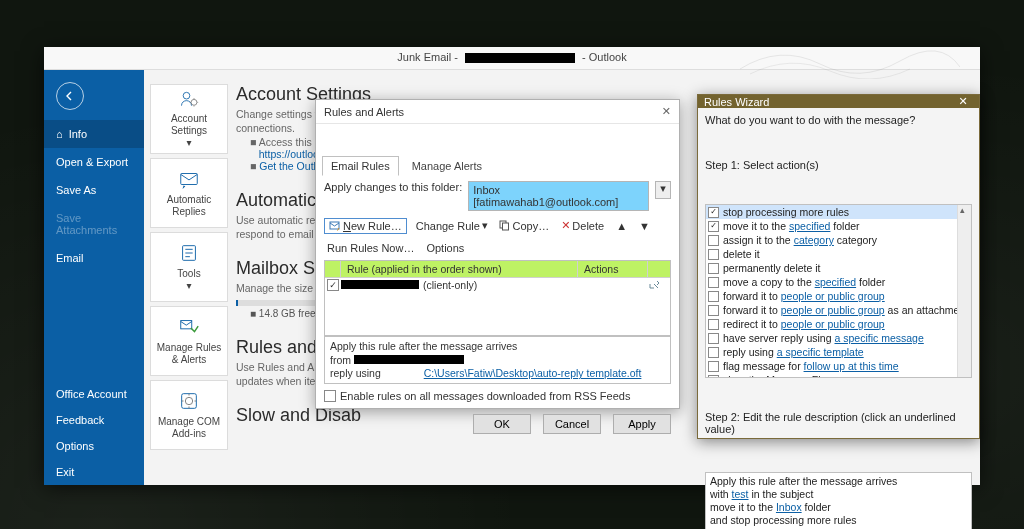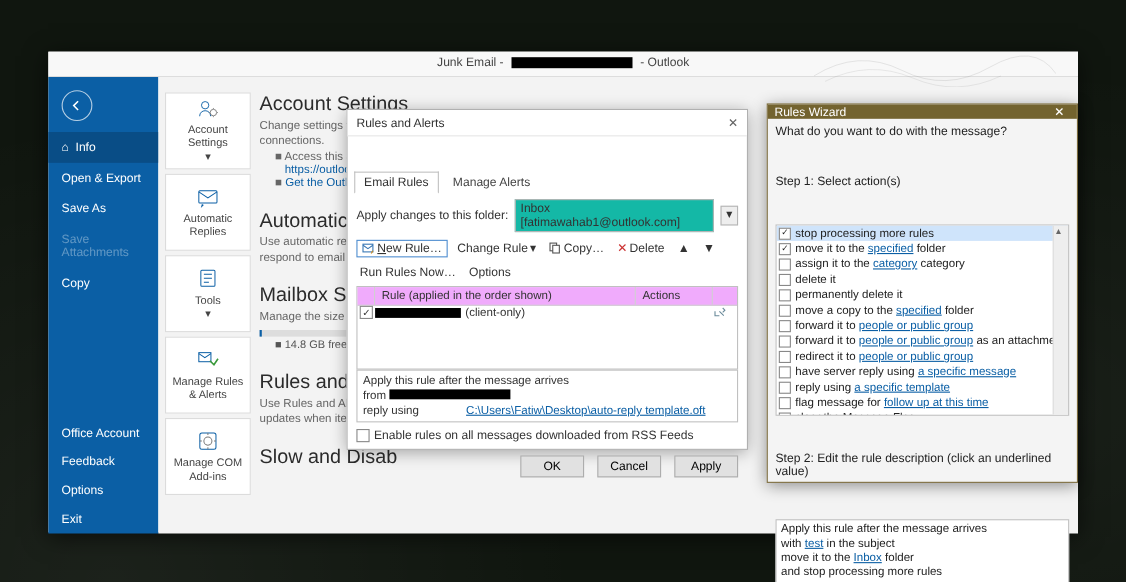--- a/index.html
+++ b/index.html
@@ -49,29 +49,29 @@
   
   .dlg-rules { position:absolute; left:315px; top:99px; width:365px; height:310px; background:#fff; border:1px solid #b0b0b0; box-shadow:0 3px 14px rgba(0,0,0,.35); display:flex; flex-direction:column; font-size:11px; color:#333; }
   .dlg-h { height:24px; background:#fff; border-bottom:1px solid #e6e6e6; padding:5px 8px; font-size:11px; display:flex; justify-content:space-between; align-items:center; }
   .dlg-h .close { cursor:default; color:#666; }
   .tabs { display:flex; padding:4px 6px 0 6px; gap:4px; }
   .tab { padding:3px 8px; border:1px solid transparent; font-size:11px;margin-top:28px; }
   .tab.active { border:1px solid #c0c0c0; border-bottom:1px solid #fff; background:#fff; }
   .tab:not(.active) { color:#444; }
   .tab-sep { height:1px; background:#c0c0c0; margin-top:-1px; }
   .dlg-body { padding:6px 8px; flex:1; display:flex; flex-direction:column; }
-  .folder-row { display:flex; align-items:center; gap:6px; margin-bottom:6px; }
-  .folder-row .sel { flex:1; border:1px solid #b5b5b5; padding:2px 4px; font-size:11px; background:#14b8a6; }
+  .folder-row { display:flex; gap:6px; margin-bottom:6px; }
+  .folder-row .sel { flex:1; border:1px solid #b5b5b5; padding:2px 4px; font-size:11px; background:#7dd3fc; }
   .folder-row .drop { width:16px; height:18px; border:1px solid #b5b5b5; background:#eee; text-align:center; }
   .toolbar { display:flex; gap:6px; align-items:center; margin-bottom:4px; flex-wrap:wrap; }
   .toolbar .btn { display:flex; align-items:center; gap:2px; border:1px solid transparent; padding:1px 2px; font-size:11px; cursor:default; }
   .toolbar .btn.new { border:1px solid #4f8dd0; padding:1px 4px; }
   .toolbar u.hot { text-decoration:underline; }
   .grid { border:1px solid #c0c0c0; height:76px; }
-  .grid-h { display:flex; background:#f0abfc; border-bottom:1px solid #d0d0d0; font-size:10.5px; }
+  .grid-h { display:flex; background:#bef264; border-bottom:1px solid #d0d0d0; font-size:10.5px; }
   .grid-h div { padding:2px 6px; }
   .grid-h .c1 { width:16px; border-right:1px solid #d0d0d0;}
   .grid-h .c2 { flex:1; border-right:1px solid #d0d0d0;}
   .grid-h .c3 { width:70px; border-right:1px solid #d0d0d0;}
   .grid-h .c4 { width:22px; }
   .grid-row { display:flex; align-items:center; font-size:10.5px; }
   .grid-row .c1 { width:16px; text-align:center;}
   .grid-row .c2 { flex:1; display:flex; align-items:center; gap:4px; }
   .grid-row .c3 { width:70px; }
   .grid-row .c4 { width:22px; text-align:center; }
@@ -126,21 +126,21 @@
         <svg width="12" height="12" viewBox="0 0 12 12">
             <path d="M7 2 L3 6 L7 10" stroke="#fff" fill="none" stroke-width="1.4"></path>
           </svg>
       </div>
       <div class="item active">
         <span class="icon">⌂</span><span>Info</span>
       </div>
       <div class="item"><span>Open &amp; Export</span></div>
       <div class="item"><span>Save As</span></div>
       <div class="item disabled"><span>Save Attachments</span></div>
-      <div class="item"><span>Copy</span></div>
+      <div class="item"><span>Email</span></div>
       <div class="spacer"></div>
       <div class="footer">
         <div class="item"><span>Office Account</span></div>
         <div class="item"><span>Feedback</span></div>
         <div class="item"><span>Options</span></div>
         <div class="item"><span>Exit</span></div>
       </div>
     </div>
 
     <div class="content">

